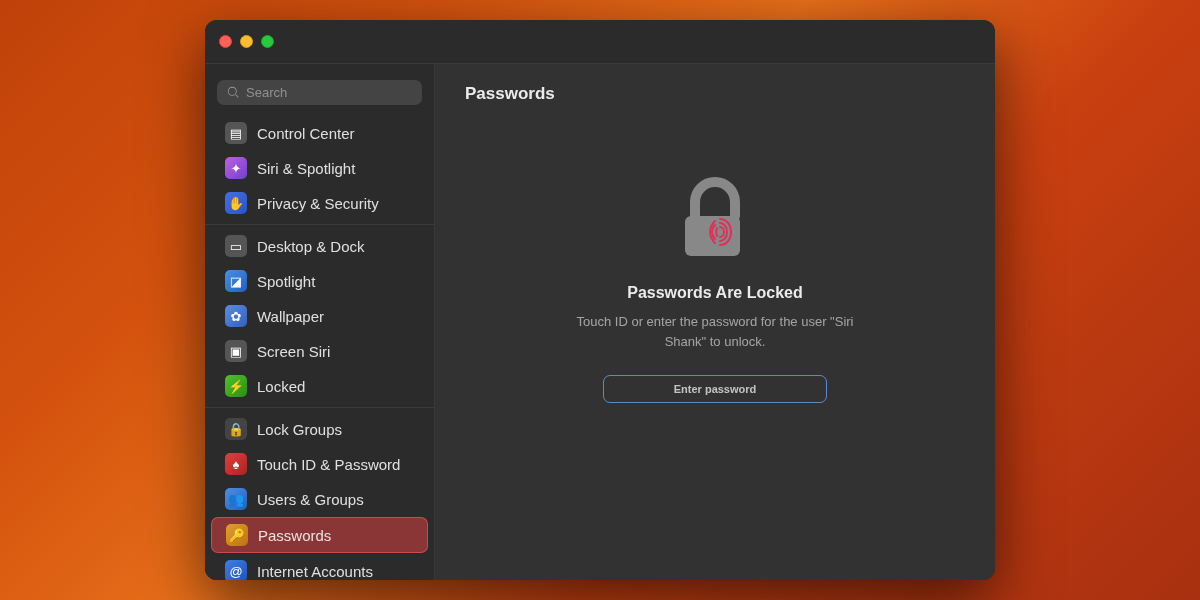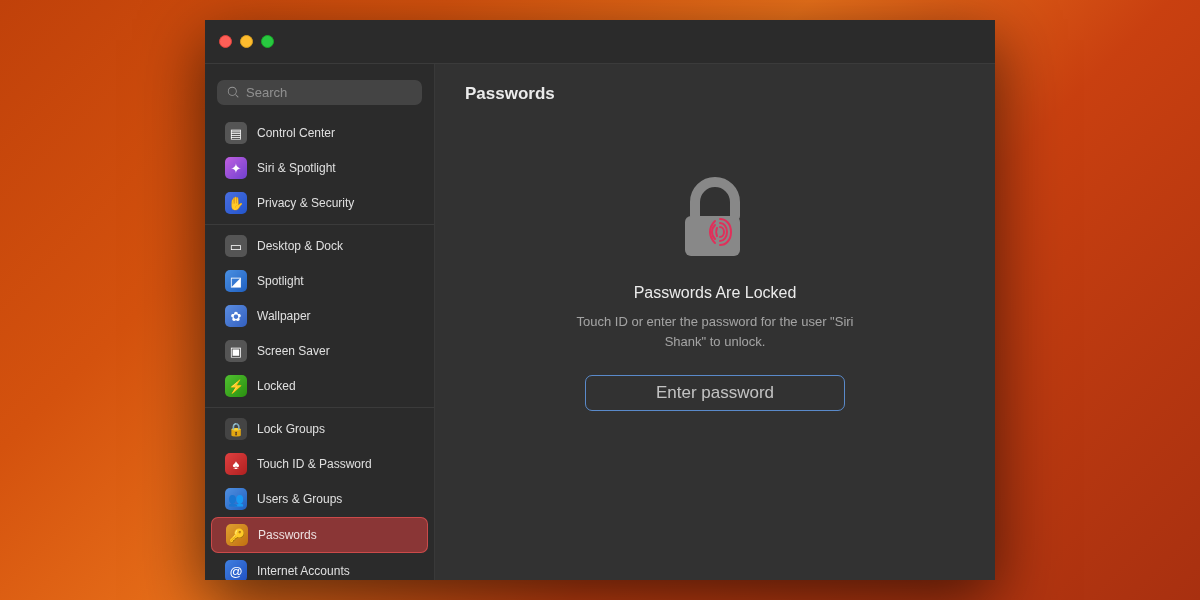--- a/index.html
+++ b/index.html
@@ -11,21 +11,21 @@
       display: flex;
       align-items: center;
       justify-content: center;
       font-family: -apple-system, BlinkMacSystemFont, "SF Pro Text", "Helvetica Neue", sans-serif;
     }
 
     .window {
       width: 790px;
       height: 560px;
       background: #2b2b2b;
-      border-radius: 0;
+      border-radius: 12px;
       display: flex;
       flex-direction: column;
       overflow: hidden;
       box-shadow: 0 20px 60px rgba(0,0,0,0.6);
     }
 
     .titlebar {
       height: 44px;
       background: #2b2b2b;
       display: flex;
@@ -136,21 +136,21 @@
     .icon-screen-saver { background: #555; color: white; }
     .icon-battery { background: linear-gradient(135deg, #50c030, #2a9010); color: white; }
     .icon-lock-screen { background: #444; color: white; }
     .icon-touch-id { background: linear-gradient(135deg, #e04040, #b02020); color: white; }
     .icon-users-groups { background: linear-gradient(135deg, #5090e0, #2060c0); color: white; }
     .icon-passwords { background: linear-gradient(135deg, #e0a030, #c07010); color: white; }
     .icon-internet-accounts { background: linear-gradient(135deg, #4080e0, #2050c0); color: white; }
 
     .item-label {
       color: rgba(255,255,255,0.85);
-      font-size: 12px;
+      font-size: 15px;
     }
 
     
     .main {
       flex: 1;
       background: #323232;
       display: flex;
       flex-direction: column;
       align-items: center;
       padding: 20px 30px;
@@ -181,43 +181,44 @@
 
     
     .lock-svg {
       width: 90px;
       height: 90px;
     }
 
     .locked-title {
       color: rgba(255,255,255,0.9);
       font-size: 16px;
-      font-weight: 400;
+      font-weight: 700;
       margin-bottom: 10px;
       text-align: right;
     }
 
     .locked-description {
       color: rgba(255,255,255,0.55);
       font-size: 13px;
       text-align: center;
       line-height: 1.5;
       max-width: 280px;
     }
 
     .enter-password-btn {
       margin-top: 24px;
       background: transparent;
       border: 1.5px solid rgba(100, 160, 240, 0.8);
       border-radius: 7px;
       color: rgba(255,255,255,0.7);
-      font-size: 17px;
+      font-size: 11px;
       padding: 7px 70px;
       cursor: pointer;
       outline: none;
+      font-weight: bold;
     }
   </style>
 </head>
 <body>
 
 <div class="window">
 
   <div class="titlebar">
     <div class="traffic-lights">
       <div class="traffic-light tl-close"></div>
@@ -260,21 +261,21 @@
           <div class="sidebar-item">
             <div class="item-icon icon-displays">◪</div>
             <span class="item-label">Spotlight</span>
           </div>
           <div class="sidebar-item">
             <div class="item-icon icon-wallpaper">✿</div>
             <span class="item-label">Wallpaper</span>
           </div>
           <div class="sidebar-item">
             <div class="item-icon icon-screen-saver">▣</div>
-            <span class="item-label">Screen Saver</span>
+            <span class="item-label">Screen Siri</span>
           </div>
           <div class="sidebar-item">
             <div class="item-icon icon-battery">⚡</div>
             <span class="item-label">Locked</span>
           </div>
           <div class="sidebar-divider"></div>
           <div class="sidebar-item">
             <div class="item-icon icon-lock-screen">🔒</div>
             <span class="item-label">Lock Groups</span>
           </div>

